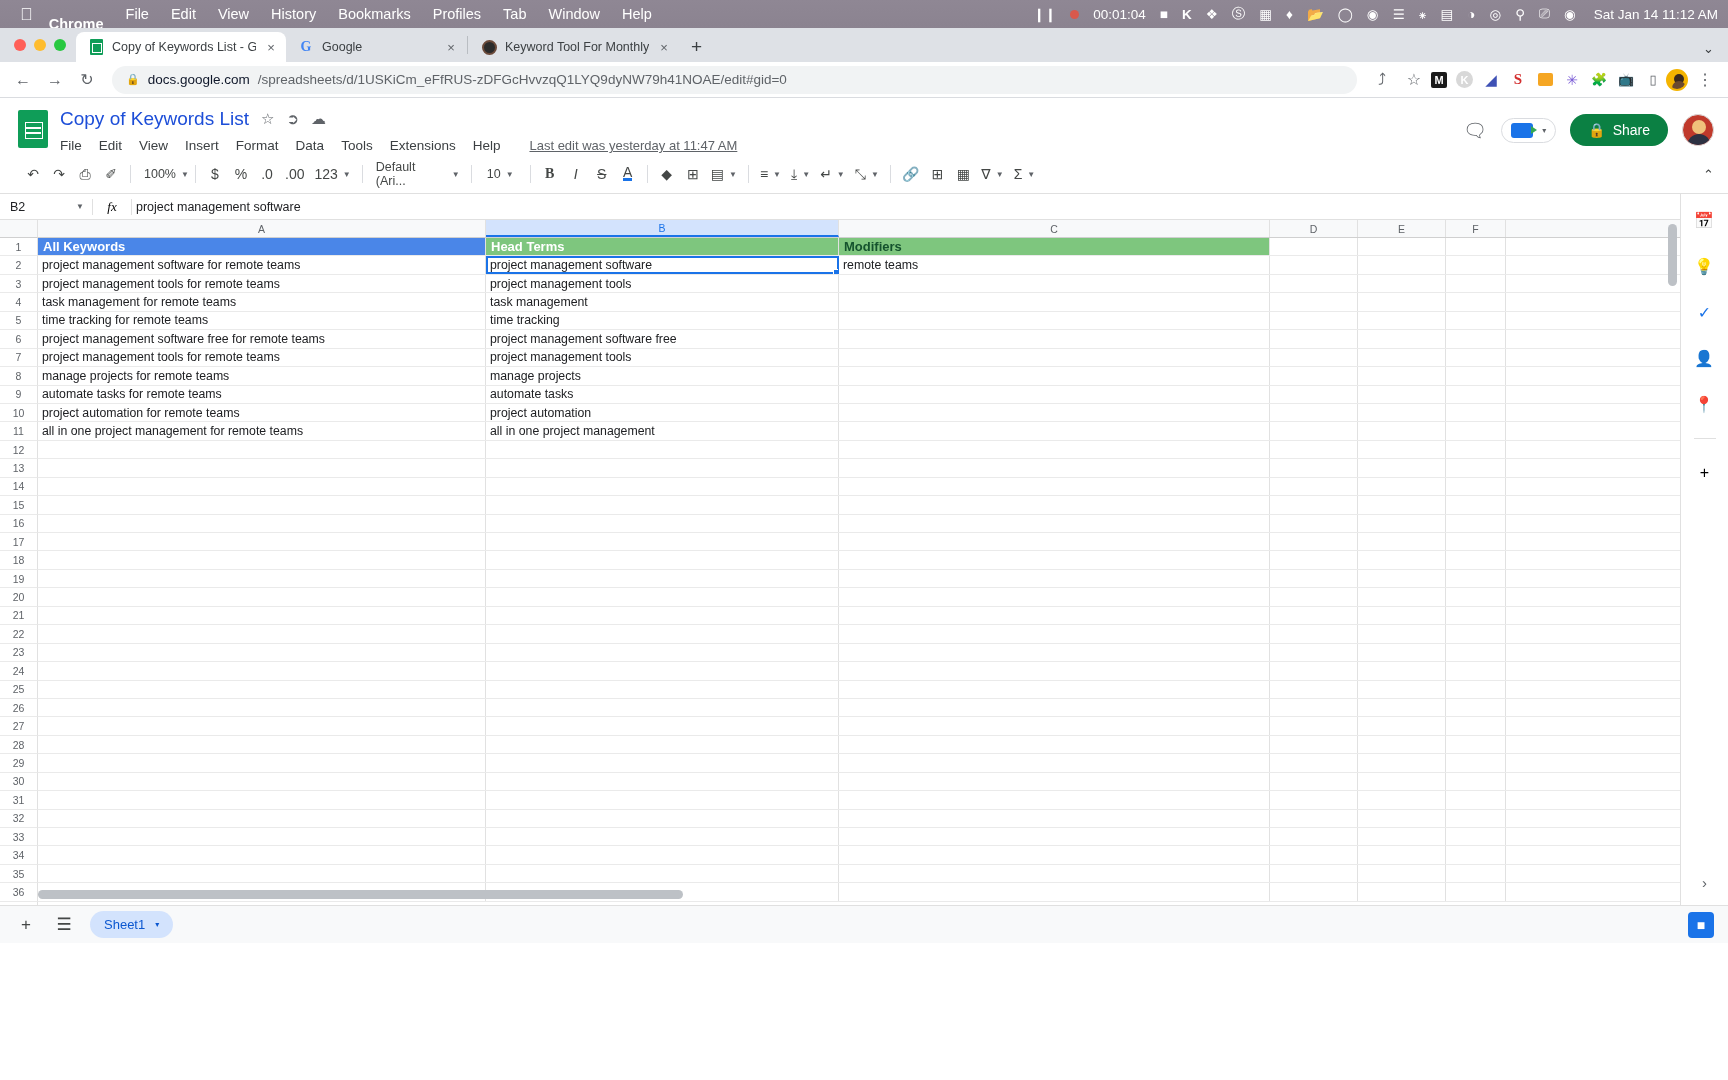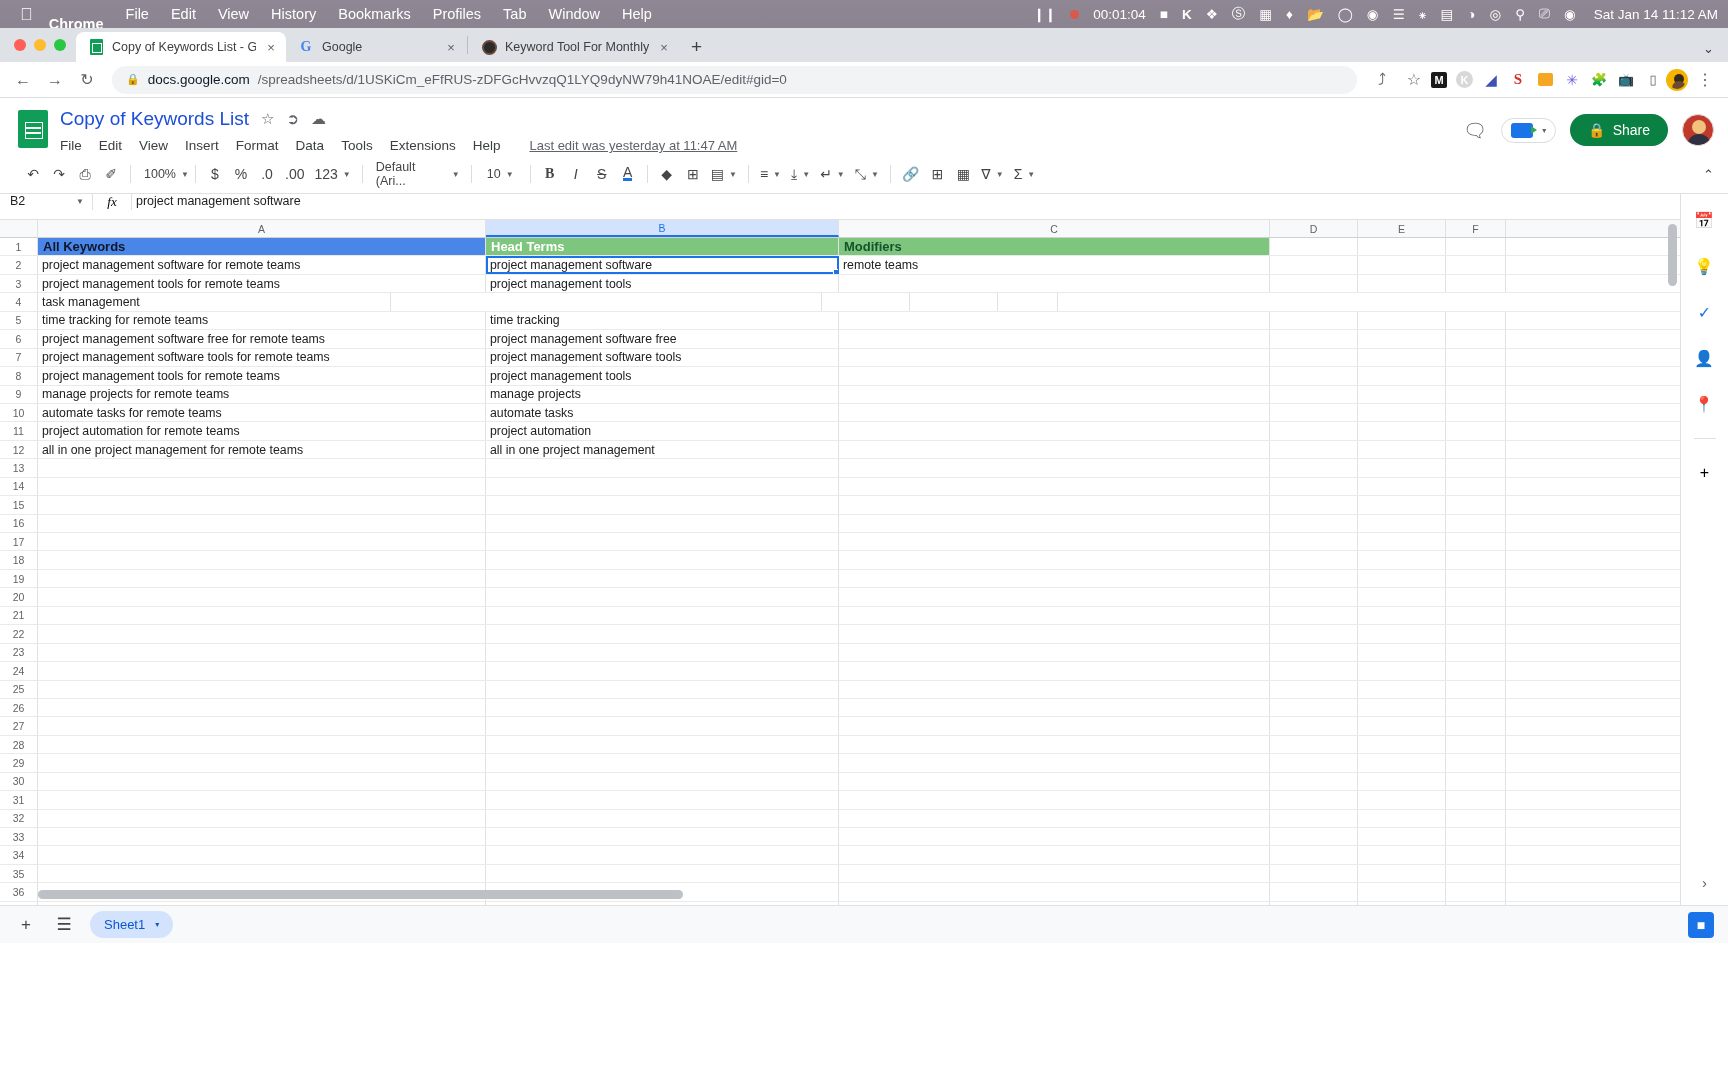--- a/index.html
+++ b/index.html
@@ -121,41 +121,41 @@
   .tbsep { width:1px; height:18px; background:#dadce0; margin: 0 6px; }
   .tb-zoom { width: 52px; justify-content:flex-start; padding-left:7px; font-size:12.5px;}
   .tb-font { width: 96px; justify-content:flex-start; padding-left:7px; font-size:12.5px; }
   .tb-size { width: 46px; justify-content:flex-start; padding-left:9px; font-size:12.5px;}
   .caret { font-size: 8px; color:#5f6368; margin-left: 5px; }
   .tb b { font-family:"Liberation Serif",serif; }
   .collapse-ic { position:absolute; right: 4px; color:#444746; font-size:13px; }
 
   
   .sheet-wrap { position:relative; height: 712px; border-top:1px solid #e0e0e0; margin-top:4px; }
-  .formulabar { height: 26px; display:flex; align-items:flex-start; border-bottom:1px solid #e0e0e0; background:#fff; font-size:12.5px;}
+  .formulabar { height: 26px; display:flex; align-items:center; border-bottom:1px solid #e0e0e0; background:#fff; font-size:12.5px;}
   .namebox { width: 92px; display:flex; align-items:center; justify-content:space-between; padding: 0 8px 0 10px; color:#202124;}
   .namebox .caret2 { font-size:8px; color:#5f6368; }
   .fbsep { width:1px; height:16px; background:#e0e0e0; }
   .fxic { width:38px; text-align:center; color:#000000; font-style:italic; font-family:"Liberation Serif",serif; font-size:13px;}
   .fbval { padding-left: 4px; color:#202124; }
 
   .grid { display:flex; position:relative; background:#fff; }
   .gutter { width: 38px; flex: 0 0 38px; background:#fff; }
   .colhead-corner { height:18px; background:#f8f9fa; border-right:1px solid #e1e1e1; border-bottom:1px solid #d0d0d0;}
   .rowhdr { height:18.45px; font-size:10.5px; color:#5f6368; display:flex; align-items:center; justify-content:center;
             border-bottom:1px solid #eaeaea; border-right:1px solid #e1e1e1; background:#fff;}
   .cols { flex:1; }
   .colhead { display:flex; height:18px; background:#f8f9fa; border-bottom:1px solid #d0d0d0;}
   .ch { font-size:10.5px; color:#5f6368; display:flex; align-items:center; justify-content:center;
         border-right:1px solid #e1e1e1; }
   .ch.sel { background:#d3e3fd; color:#1a73e8; border-bottom:2px solid #1a73e8; }
   .row { display:flex; height:18.45px; border-bottom:1px solid #eaeaea; }
   .cell { border-right:1px solid #e1e1e1; font-size:12.3px; color:#202124;
           display:flex; align-items:center; padding-left: 4px; overflow:hidden; white-space:nowrap; }
-  .cell.hdr1 { background:#4a86e8; color:#0f172a; font-weight:bold; font-size:13px; padding-left:5px;}
+  .cell.hdr1 { background:#4a86e8; color:#ffffff; font-weight:bold; font-size:13px; padding-left:5px;}
   .cell.hdr2 { background:#7ec67e; color:#fff; font-weight:bold; font-size:13px; padding-left:5px;}
   .cell.hdr3 { background:#7ec67e; color:#14532d; font-weight:bold; font-size:13px; padding-left:5px;}
   .cell.active { outline: 2px solid #1a73e8; outline-offset:-2px; position:relative; z-index:3;}
   .cell.active:after{content:"";position:absolute;right:-3px;bottom:-3px;width:6px;height:6px;background:#1a73e8;border:1px solid #fff;}
   .cA { width: 448px; flex:0 0 448px; }
   .cB { width: 353px; flex:0 0 353px; }
   .cC { width: 431px; flex:0 0 431px; }
   .cD { width: 88px; flex:0 0 88px; }
   .cE { width: 88px; flex:0 0 88px; }
   .cF { width: 60px; flex:0 0 60px; }
@@ -492,45 +492,38 @@
           </div>
           <div class="row">
             <div class="cell cA">project management tools for remote teams</div>
             <div class="cell cB">project management tools</div>
             <div class="cell cC"></div>
             <div class="cell cD"></div>
             <div class="cell cE"></div>
             <div class="cell cF"></div>
           </div>
           <div class="row">
+            <div class="cell cA">task management for remote teams</div>
             <div class="cell cB">task management</div>
             <div class="cell cC"></div>
             <div class="cell cD"></div>
             <div class="cell cE"></div>
             <div class="cell cF"></div>
           </div>
           <div class="row">
             <div class="cell cA">time tracking for remote teams</div>
             <div class="cell cB">time tracking</div>
             <div class="cell cC"></div>
             <div class="cell cD"></div>
             <div class="cell cE"></div>
             <div class="cell cF"></div>
           </div>
           <div class="row">
             <div class="cell cA">project management software free for remote teams</div>
             <div class="cell cB">project management software free</div>
-            <div class="cell cC"></div>
-            <div class="cell cD"></div>
-            <div class="cell cE"></div>
-            <div class="cell cF"></div>
-          </div>
-          <div class="row">
-            <div class="cell cA">project management software tools for remote teams</div>
-            <div class="cell cB">project management software tools</div>
             <div class="cell cC"></div>
             <div class="cell cD"></div>
             <div class="cell cE"></div>
             <div class="cell cF"></div>
           </div>
           <div class="row">
             <div class="cell cA">project management tools for remote teams</div>
             <div class="cell cB">project management tools</div>
             <div class="cell cC"></div>
             <div class="cell cD"></div>

